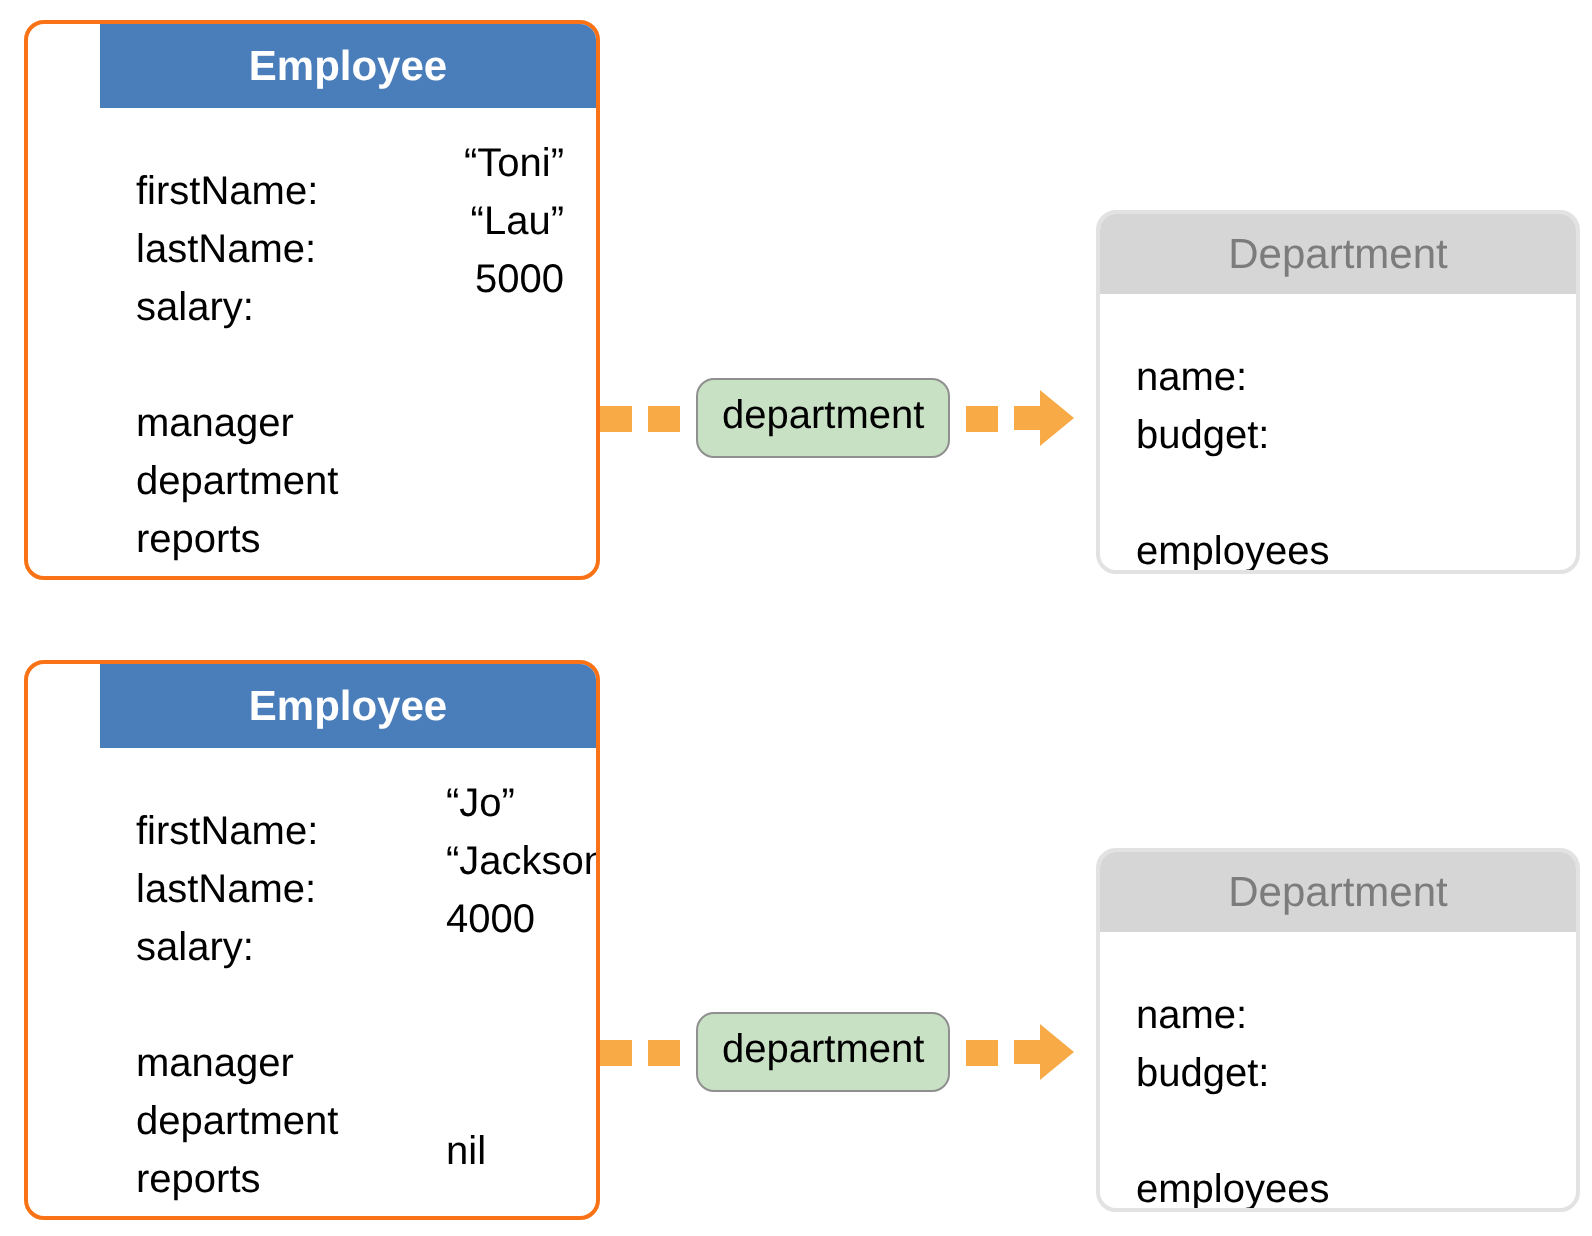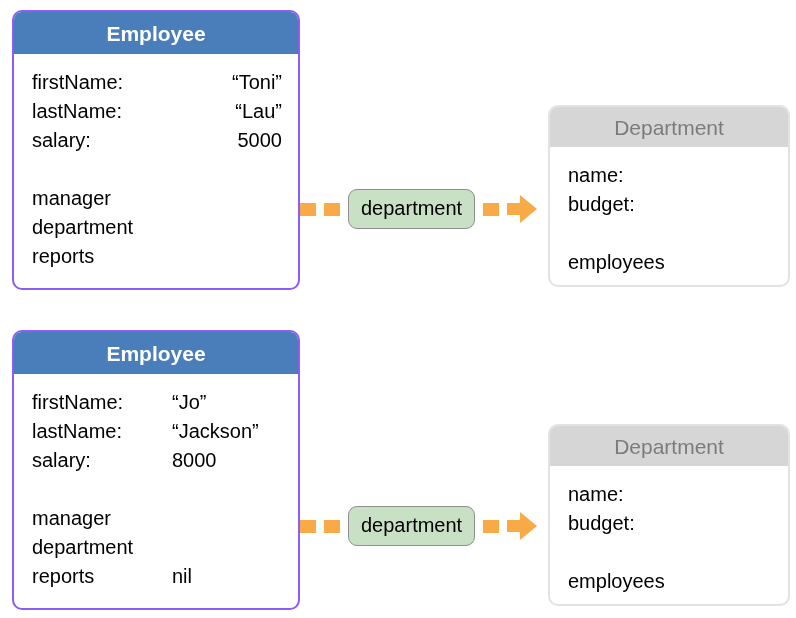--- a/index.html
+++ b/index.html
@@ -25,21 +25,22 @@
 
   
   .obj-box {
     position: absolute;
     box-sizing: border-box;
     border-radius: 10px;
     overflow: hidden;
     background: #ffffff;
   }
   .obj-box.employee {
-    border: 2px solid #8b5cf6;
+    border: 2px solid #f97316;
+    padding-left: 36px;
   }
   .obj-box.department {
     border: 2px solid #e2e2e2;
   }
 
   .obj-header {
     box-sizing: border-box;
     width: 100%;
     text-align: center;
     line-height: 1;
@@ -74,36 +75,36 @@
     color: #000000;
     white-space: nowrap;
   }
   .slot-row.spacer {
     height: 29px;
   }
 
   .slot-name {
     position: absolute;
     left: 18px;
-    top: 0;
+    top: 14px;
     line-height: 29px;
   }
 
   
   .slot-value.align-right {
     position: absolute;
     right: 16px;
     top: 0;
     line-height: 29px;
     text-align: left;
   }
   
   .slot-value.align-left {
     position: absolute;
-    left: 158px;
+    left: 173px;
     top: 0;
     line-height: 29px;
     text-align: left;
   }
 
   
   .connector {
     position: absolute;
     height: 46px;
     display: flex;
@@ -221,21 +222,21 @@
       <div class="slot-row">
         <span class="slot-name">firstName:</span>
         <span class="slot-value align-left">“Jo”</span>
       </div>
       <div class="slot-row">
         <span class="slot-name">lastName:</span>
         <span class="slot-value align-left">“Jackson”</span>
       </div>
       <div class="slot-row">
         <span class="slot-name">salary:</span>
-        <span class="slot-value align-left">8000</span>
+        <span class="slot-value align-left">4000</span>
       </div>
       <div class="slot-row spacer"></div>
       <div class="slot-row">
         <span class="slot-name">manager</span>
         <span class="slot-value align-left"></span>
       </div>
       <div class="slot-row">
         <span class="slot-name">department</span>
         <span class="slot-value align-left"></span>
       </div>

